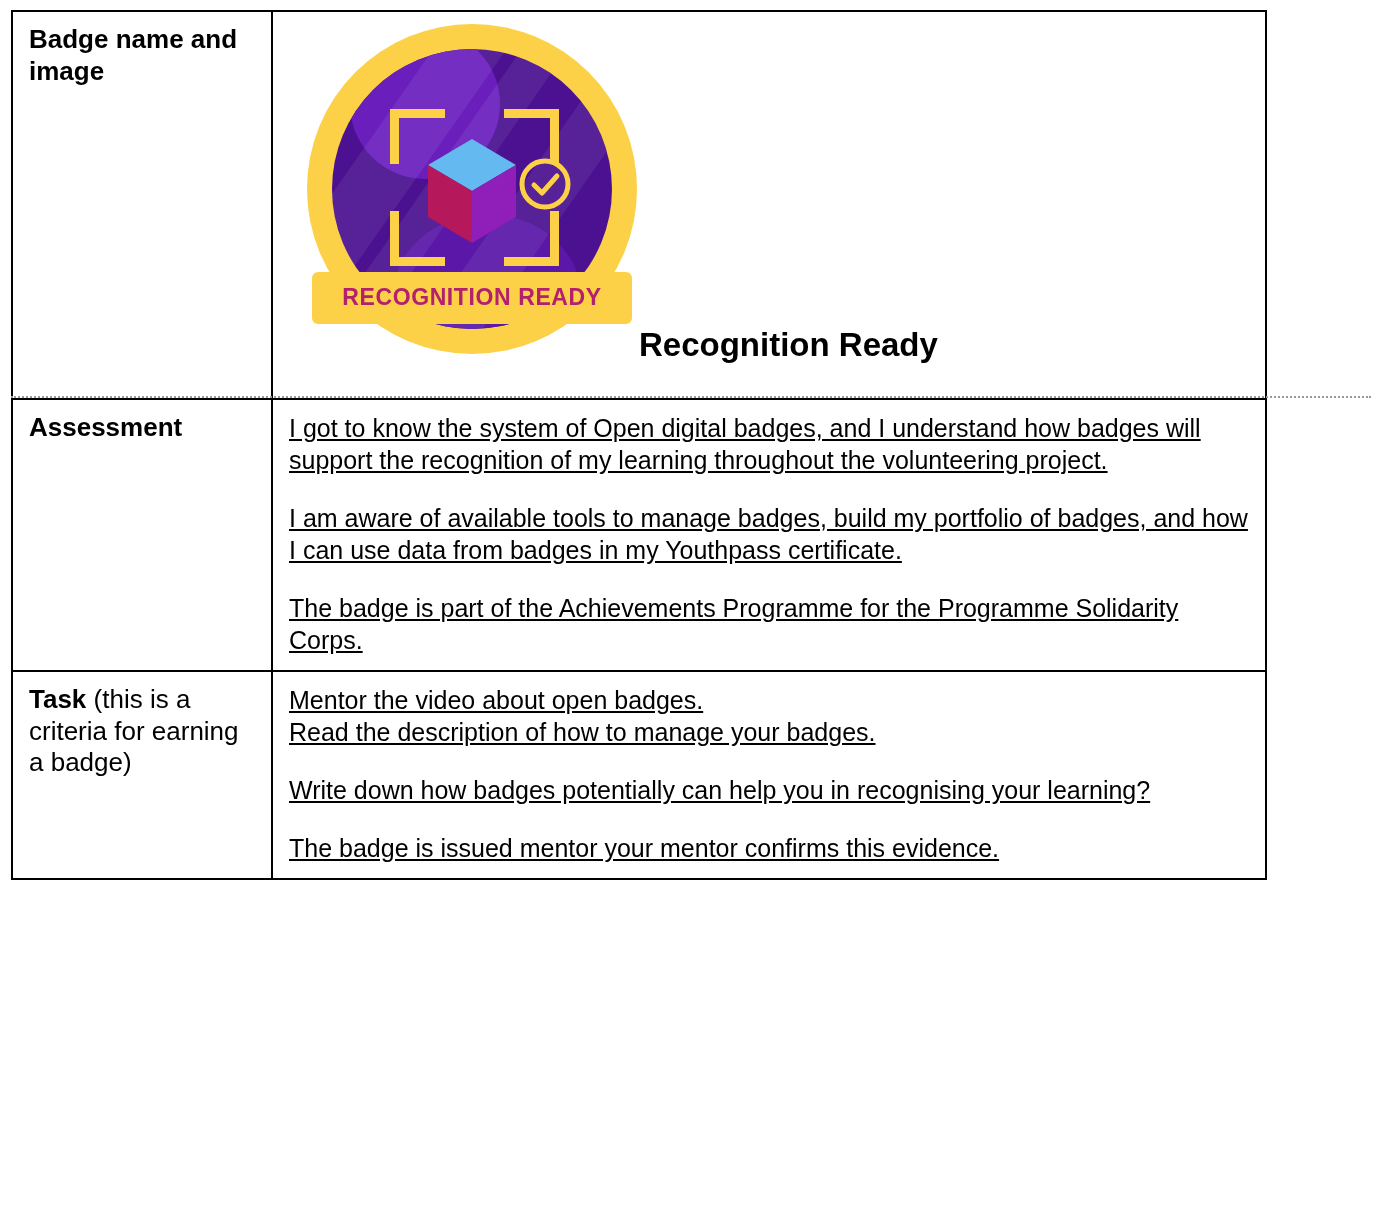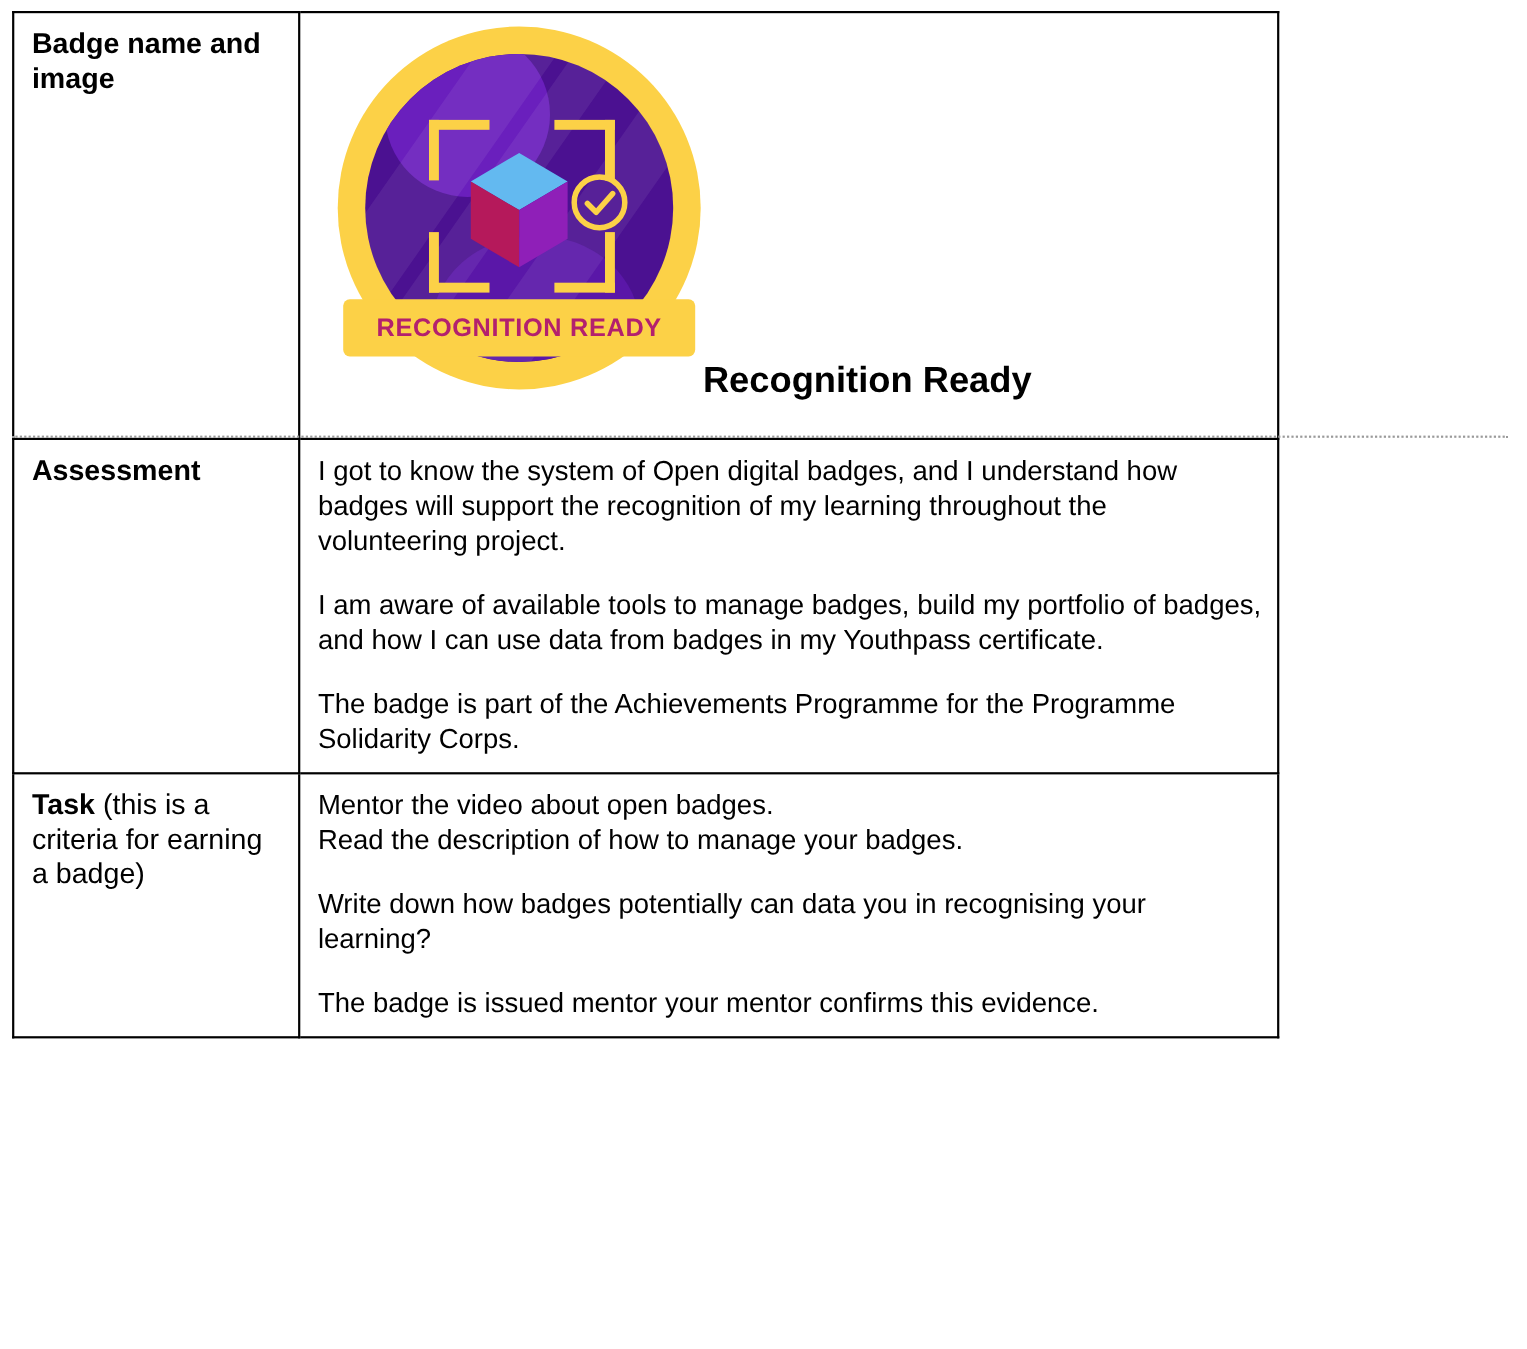--- a/index.html
+++ b/index.html
@@ -15,21 +15,21 @@
     overflow: hidden;
   }
   .page {
     position: relative;
     width: 1388px;
     height: 1226px;
     box-sizing: border-box;
   }
   table.badge-table {
     border-collapse: collapse;
-    width: 1152px;
+    width: 1256px;
     margin: 10px 0 0 11px;
     table-layout: fixed;
   }
   table.badge-table td {
     border: 2px solid #000000;
     vertical-align: top;
     padding: 12px 14px 14px 16px;
   }
   td.label-cell {
     width: 260px;
@@ -39,20 +39,21 @@
   }
   td.label-cell .normal {
     font-weight: normal;
   }
   td.content-cell {
     font-size: 25px;
     line-height: 1.28;
   }
   td.content-cell p {
     margin: 0 0 26px 0;
+    text-decoration: underline;
   }
   td.content-cell p:last-child {
     margin-bottom: 0;
   }
   
   .badge-row-inner {
     position: relative;
     min-height: 360px;
     text-align: center;
   }
@@ -221,21 +222,21 @@
           <p>I am aware of available tools to manage badges, build my portfolio of badges, and how I can use data from badges in my Youthpass certificate.</p>
           <p>The badge is part of the Achievements Programme for the Programme Solidarity Corps.</p>
         </td>
       </tr>
 
       <tr>
         <td class="label-cell"><span>Task</span><span class="normal"> (this is a criteria for earning a badge)</span></td>
         <td class="content-cell">
           <p style="white-space:pre-line">Mentor the video about open badges.
 Read the description of how to manage your badges.</p>
-          <p>Write down how badges potentially can data you in recognising your learning?</p>
+          <p>Write down how badges potentially can help you in recognising your learning?</p>
           <p>The badge is issued mentor your mentor confirms this evidence.</p>
         </td>
       </tr>
 
     </tbody>
   </table>
 
   <div class="dotted-sep"></div>
 </div>
 

